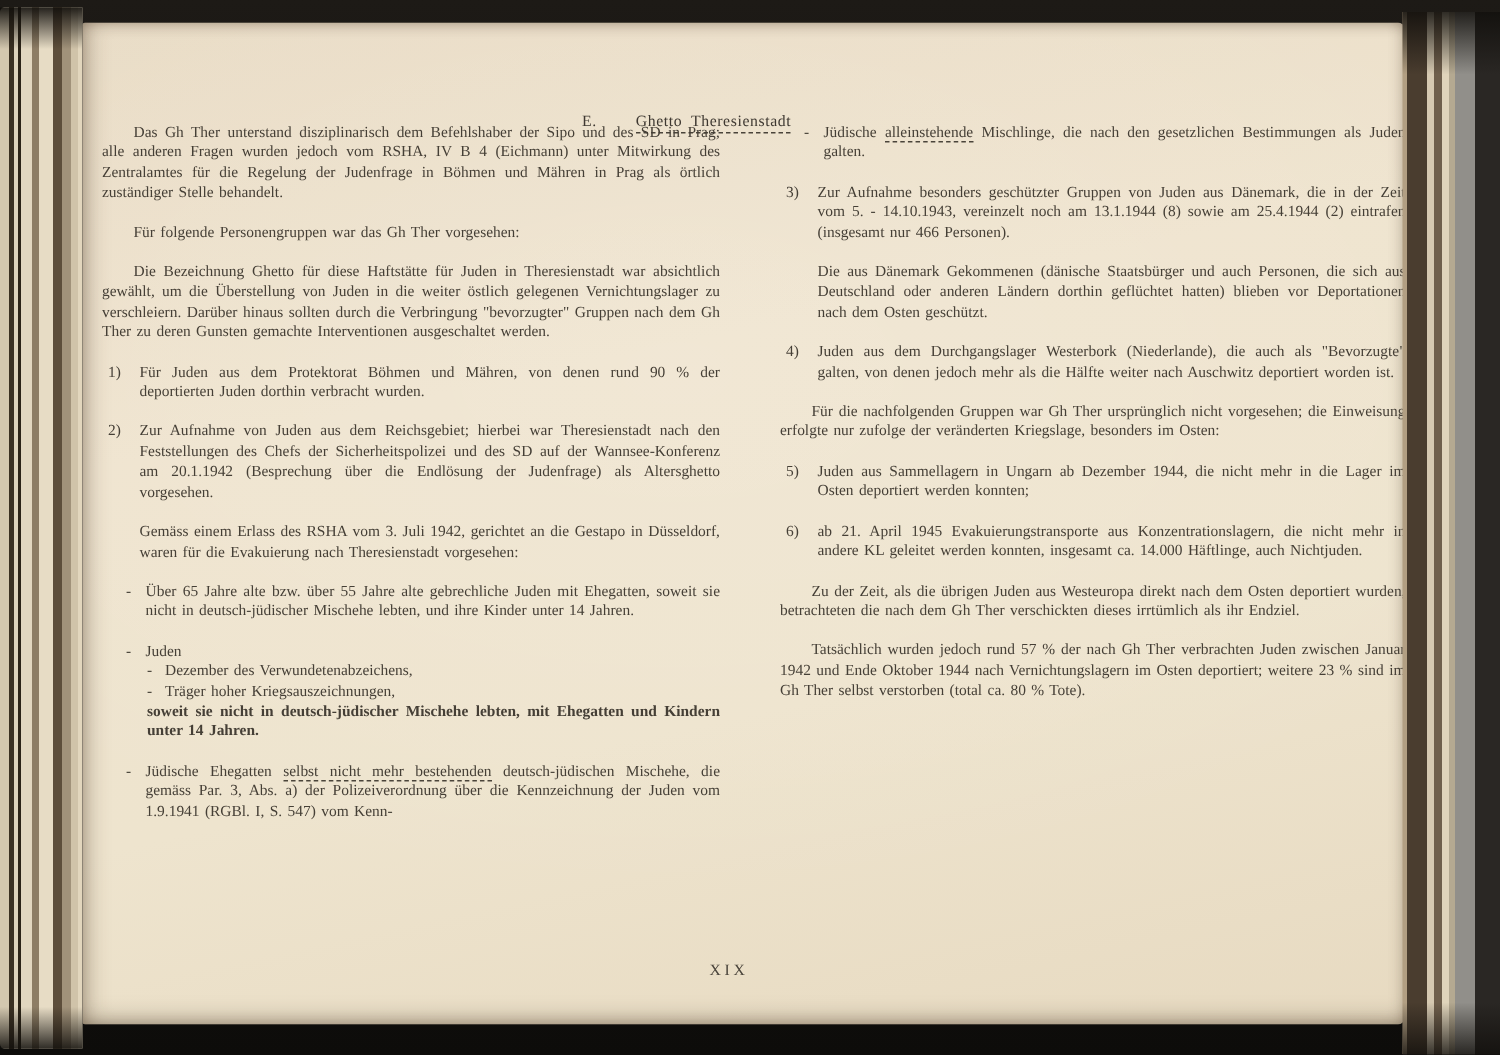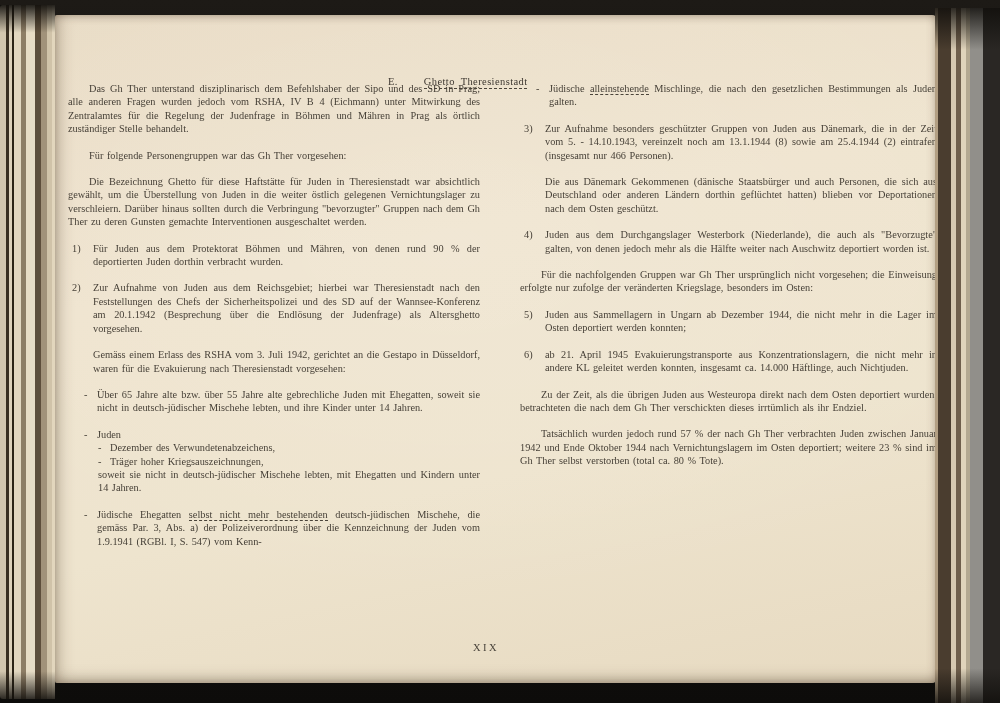--- a/index.html
+++ b/index.html
@@ -54,21 +54,21 @@
   .blk.tight{margin-top:0;}
   .col > .blk:first-child{margin-top:0;}
   .para{text-indent:21px;}
   .numbered{padding-left:25px;}
   .numbered .marker{position:absolute;left:4px;top:0;}
   .subpara{margin-left:25px;}
   .dash{margin-left:16px;padding-left:13px;}
   .dash .marker{position:absolute;left:0;top:0;}
   .subdash{margin-left:30px;padding-left:12px;}
   .subdash .marker{position:absolute;left:0;top:0;}
-  .cont{margin-left:30px;}
+  .cont{margin-left:30px;font-weight:bold;}
   .hang{margin-left:16px;}
   .u{border-bottom:1px dashed #4a443a;}
   .pagenum{position:absolute;left:418px;top:627px;font-size:10.5px;letter-spacing:2.5px;color:#4a443b;}
 </style>
 </head>
 <body>
 
 <div class="scene">
   <div class="left-edges"></div>
 

